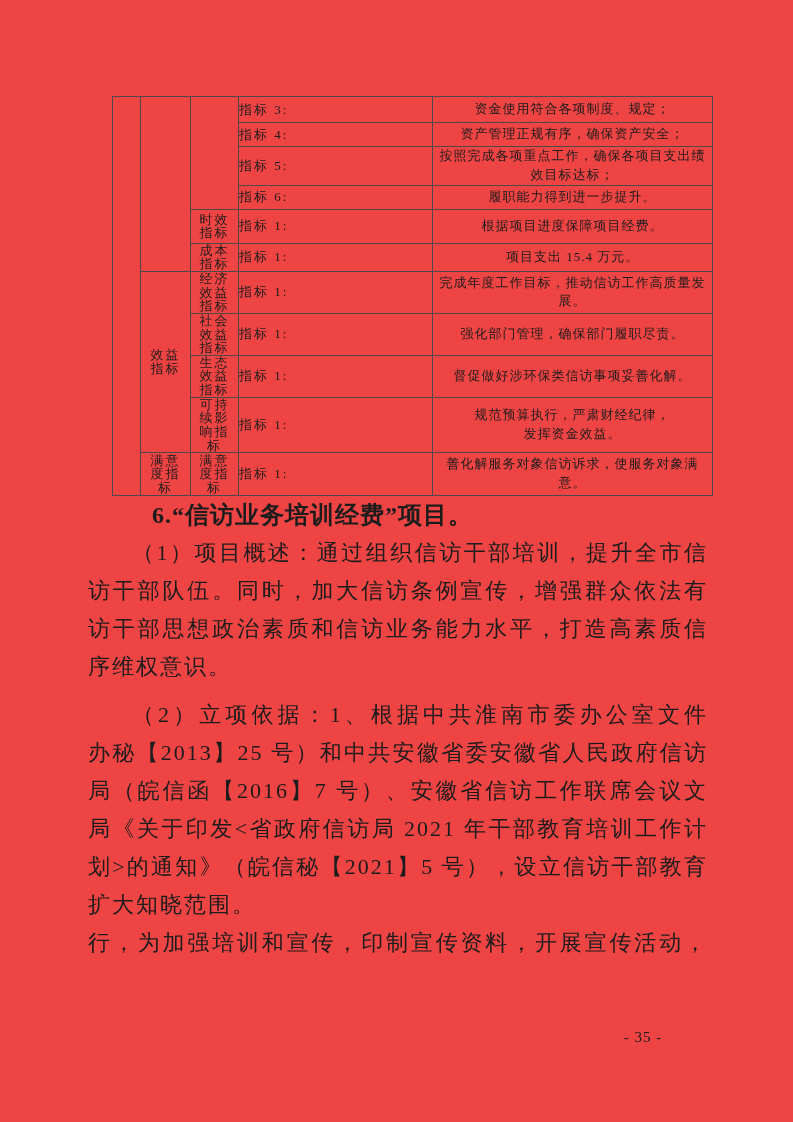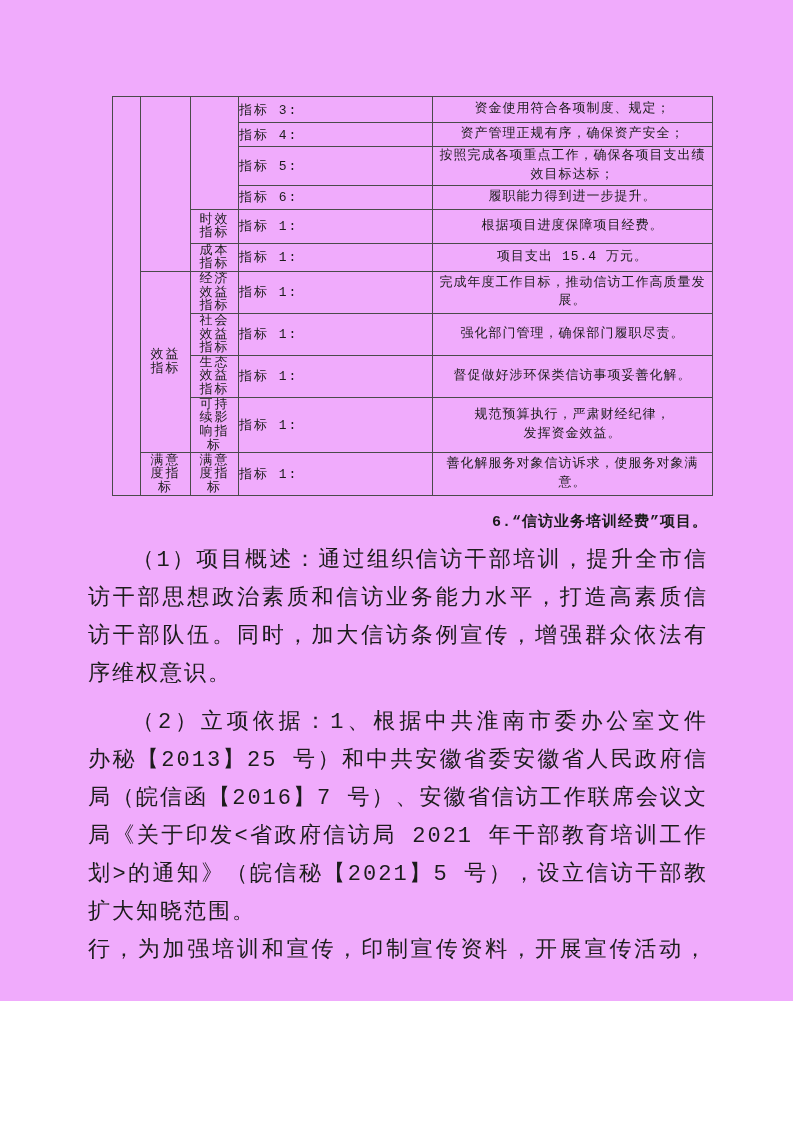--- a/index.html
+++ b/index.html
@@ -1,22 +1,22 @@
 <!DOCTYPE html>
 <html lang="zh"><head>
 <meta charset="utf-8">
 <style>
   html, body { margin: 0; padding: 0; background: #ffffff; }
   .sheet {
     position: relative;
     width: 793px;
-    height: 1001px;
-    background: #f0abfc;
+    height: 1122px;
+    background: #ef4444;
     overflow: hidden;
-    font-family: Liberation Mono, monospace;
+    font-family: Liberation Serif, serif;
     color: #1c1c1c;
   }
   .content {
     position: absolute;
     left: 88px;
     top: 96px;
     width: 620px;
   }
 
   
@@ -58,29 +58,27 @@
   tr.r5  { height: 34px; }
   tr.r6  { height: 28px; }
   tr.r7  { height: 38px; }
   tr.r8  { height: 36px; }
   tr.r9  { height: 40px; }
   tr.r10 { height: 50px; }
   tr.r11 { height: 43px; }
 
   
   .heading {
-    margin-top: 8px;
     height: 38px;
     line-height: 38px;
-    font-size: 15px;
+    font-size: 24px;
     font-weight: bold;
     padding-left: 64px;
     letter-spacing: 1px;
     white-space: nowrap;
-    text-align: right;
   }
   .para { margin: 0; }
   .para.second { margin-top: 10px; }
   .bline {
     font-size: 22px;
     height: 38px;
     line-height: 38px;
     letter-spacing: 2px;
     text-align: justify;
     text-align-last: justify;
@@ -195,22 +193,22 @@
 意。</td>
           </tr>
         </tbody>
       </table>
     </div>
 
     <div class="heading">6.“信访业务培训经费”项目。</div>
 
     <div class="para">
       <div class="bline first">（1）项目概述：通过组织信访干部培训，提升全市信</div>
+      <div class="bline">访干部队伍。同时，加大信访条例宣传，增强群众依法有</div>
       <div class="bline">访干部思想政治素质和信访业务能力水平，打造高素质信</div>
-      <div class="bline">访干部队伍。同时，加大信访条例宣传，增强群众依法有</div>
       <div class="bline last">序维权意识。</div>
     </div>
 
     <div class="para second">
       <div class="bline first">（2）立项依据：1、根据中共淮南市委办公室文件（淮</div>
       <div class="bline">办秘【2013】25 号）和中共安徽省委安徽省人民政府信访</div>
       <div class="bline">局（皖信函【2016】7 号）、安徽省信访工作联席会议文</div>
       <div class="bline">局《关于印发&lt;省政府信访局 2021 年干部教育培训工作计</div>
       <div class="bline">划&gt;的通知》（皖信秘【2021】5 号），设立信访干部教育</div>
       <div class="bline last">扩大知晓范围。</div>

